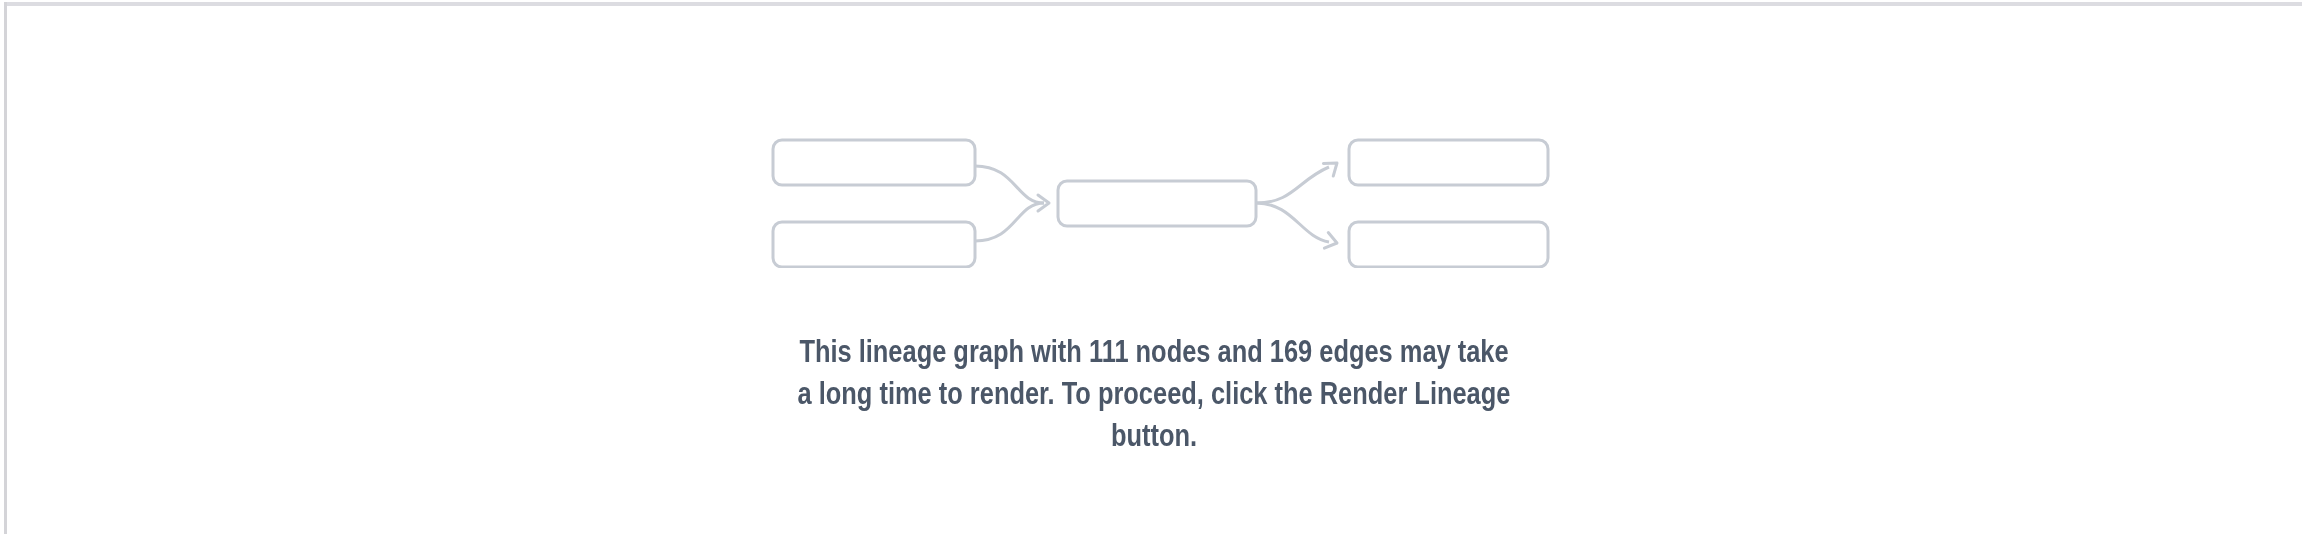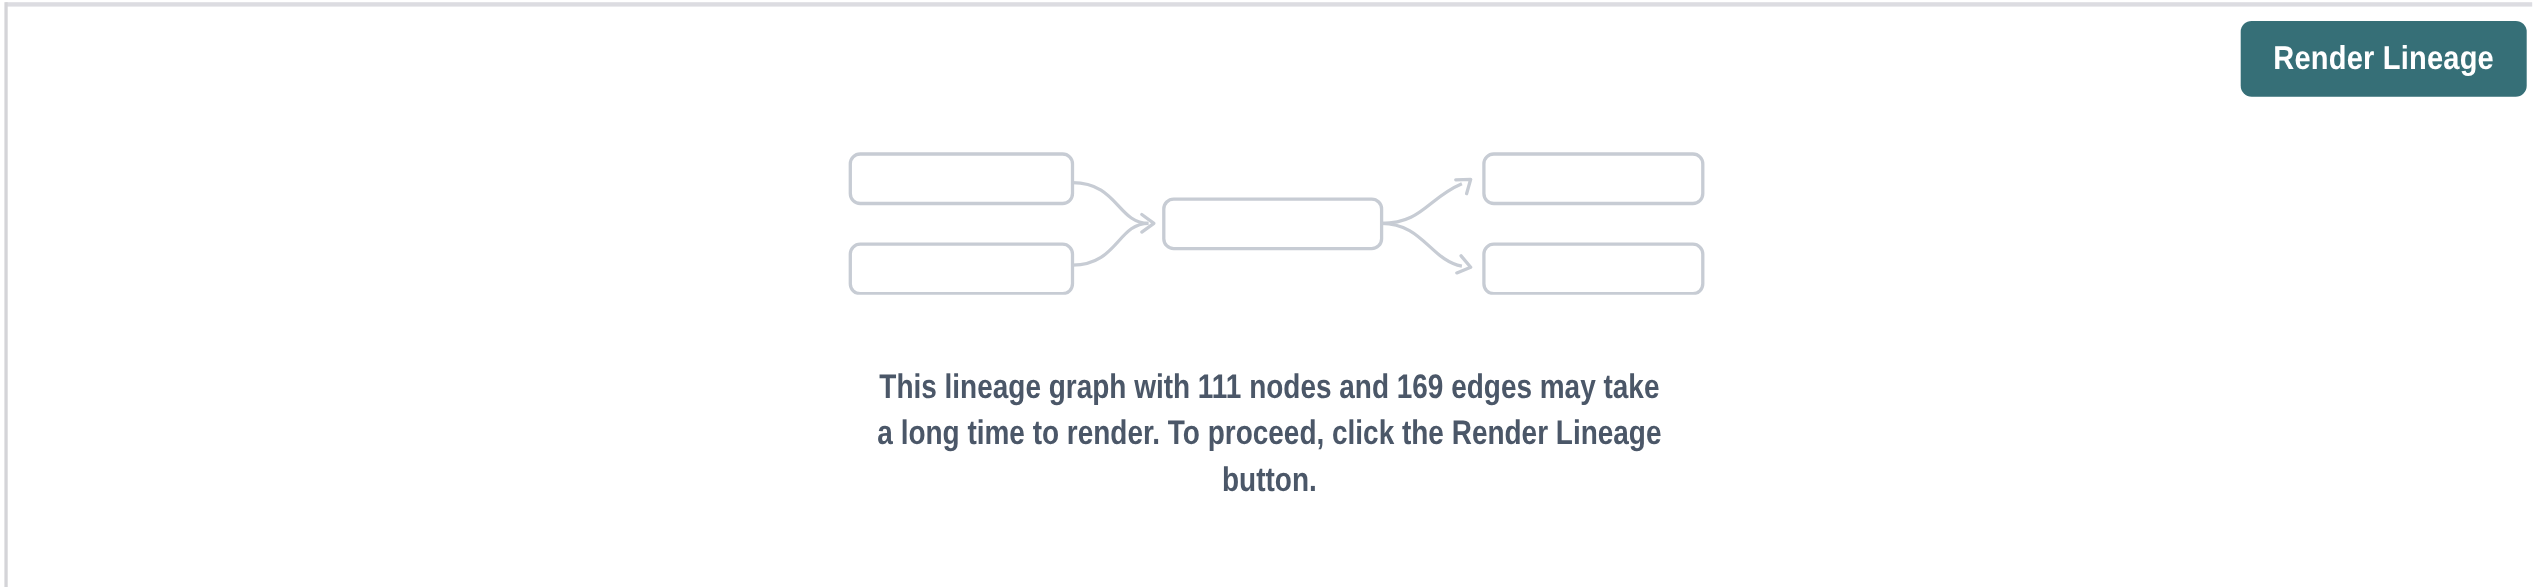--- a/index.html
+++ b/index.html
@@ -42,23 +42,20 @@
   .message-line { white-space: nowrap; }
 </style>
 </head>
 <body>
 
 <div class="panel">
 
   <div class="panel-top-border"></div>
   <div class="panel-left-border"></div>
 
-  <button class="render-btn">
-    <span class="btn-label">Render Lineage</span>
-  </button>
 
   <svg class="placeholder-graph" width="790" height="130" viewBox="0 0 790 130" fill="none" xmlns="http://www.w3.org/2000/svg">
     <g stroke="#c7ccd4" stroke-width="3" fill="none">
 
       <rect x="5" y="2" width="202" height="45" rx="9"></rect>
       <rect x="5" y="84" width="202" height="45" rx="9"></rect>
 
       <rect x="290" y="43" width="198" height="45" rx="9"></rect>
 
       <rect x="581" y="2" width="199" height="45" rx="9"></rect>

